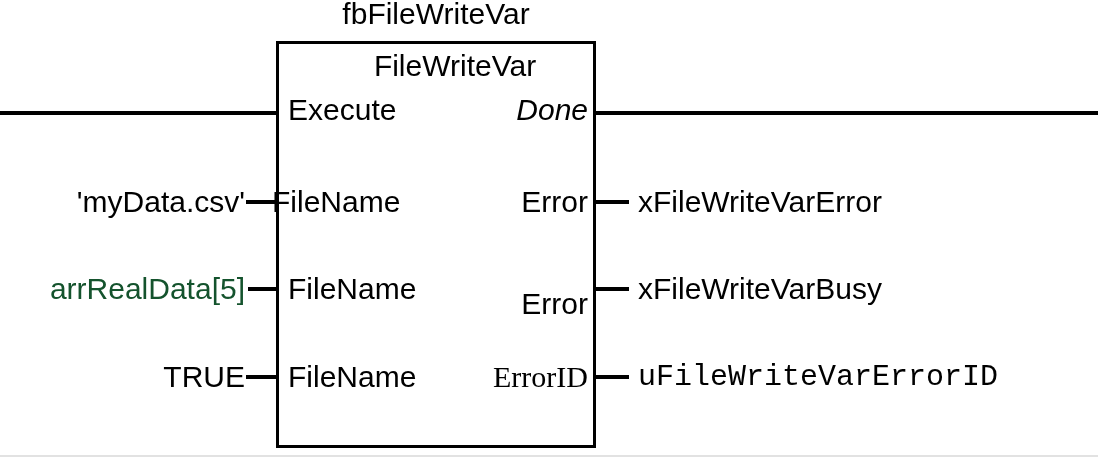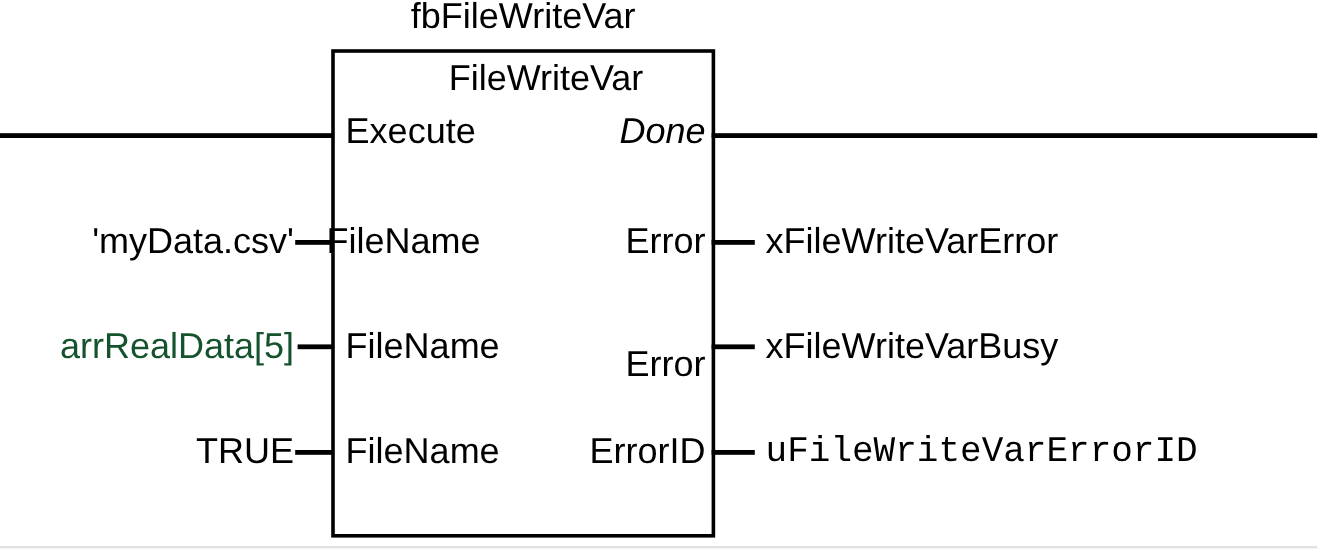--- a/index.html
+++ b/index.html
@@ -64,21 +64,21 @@
   <div class="txt center" style="top:48px;padding-left:19px;">FileWriteVar</div>
 
   <div class="txt" style="left:288px; top:92px;">Execute</div>
   <div class="txt" style="left:272px; top:184px;">FileName</div>
   <div class="txt" style="left:288px; top:271px;">FileName</div>
   <div class="txt" style="left:288px; top:359px;">FileName</div>
 
   <div class="txt" style="right:510px; top:92px;font-style:italic;">Done</div>
   <div class="txt" style="right:510px; top:184px;">Error</div>
   <div class="txt" style="right:510px; top:286px;">Error</div>
-  <div class="txt" style="right:510px; top:359px;">ErrorID</div>
+  <div class="txt" style="right:510px; top:359px;font-family:Liberation Serif, serif;">ErrorID</div>
 
   <div class="txt" style="right:853px; top:184px;">'myData.csv'</div>
   <div class="txt" style="right: 853px; top: 271px; color: #14532d;">arrRealData[5]</div>
   <div class="txt" style="right:853px; top:359px;">TRUE</div>
 
   <div class="txt" style="left:638px; top:184px;">xFileWriteVarError</div>
   <div class="txt" style="left:638px; top:271px;">xFileWriteVarBusy</div>
   <div class="txt" style="left:638px; top:359px;font-family:Liberation Mono, monospace;">uFileWriteVarErrorID</div>
 
   <div class="wire" style="left:0; top:111px; width:278px;"></div>

